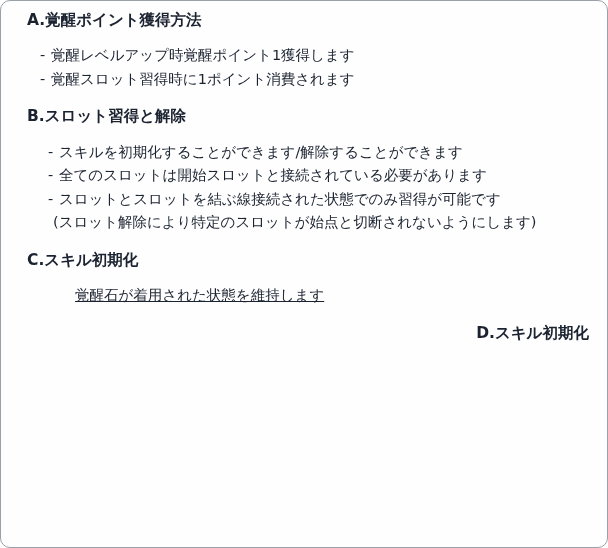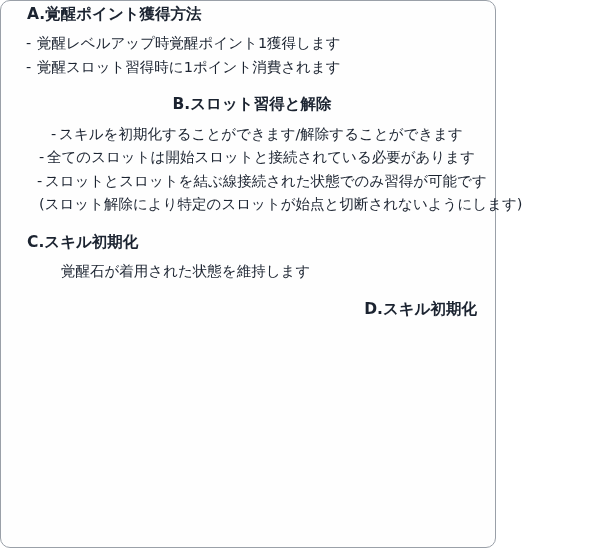--- a/index.html
+++ b/index.html
@@ -8,69 +8,70 @@
   }
   body {
     width: 608px;
     height: 548px;
     background: #ffffff;
     font-family: "DejaVu Sans", sans-serif;
     overflow: hidden;
   }
   #page {
     position: relative;
-    width: 496px;
+    width: 608px;
     height: 548px;
     box-sizing: border-box;
     background: #fefefe;
     border: 1px solid #9aa0a8;
     border-radius: 10px;
-    padding: 4px 18px 10px 26px;
+    padding: 10px 18px 10px 26px;
     box-sizing: border-box;
   }
   .section {
     margin-bottom: 14px;
   }
   .section-heading {
     font-size: 15.5px;
     font-weight: bold;
     color: #1b2330;
     letter-spacing: 0px;
     margin: 0 0 8px 0;
     line-height: 1.25;
   }
   .bullet-list {
     list-style: none;
-    margin: 0;
+    margin: 14px;
     padding: 0;
   }
   .bullet-list li {
     font-size: 14.5px;
     color: #1b2330;
     line-height: 1.62;
     white-space: nowrap;
   }
   .lvl1 { padding-left: 10px; }
   .lvl2 { padding-left: 18px; }
   .lvl3 { padding-left: 22px; }
   .dash::before {
     content: "‐";
     display: inline-block;
     width: 11px;
     margin-left: -11px;
     color: #1b2330;
   }
   .nodash {
     padding-left: 34px;
+    text-decoration: underline;
   }
   .paren {
     padding-left: 12px;
   }
   .sec-a { margin-bottom: 16px; }
-  .sec-b { margin-bottom: 16px; text-align: center; }
+  .sec-b { margin-bottom: 16px; }
   .sec-c { margin-bottom: 16px; }
   .sec-d { margin-bottom: 0; text-align: right; }
 </style>
 </head>
 <body>
 
 <div id="page">
 
   <div class="section sec-a">
     <div class="section-heading">A.覚醒ポイント獲得方法</div>

